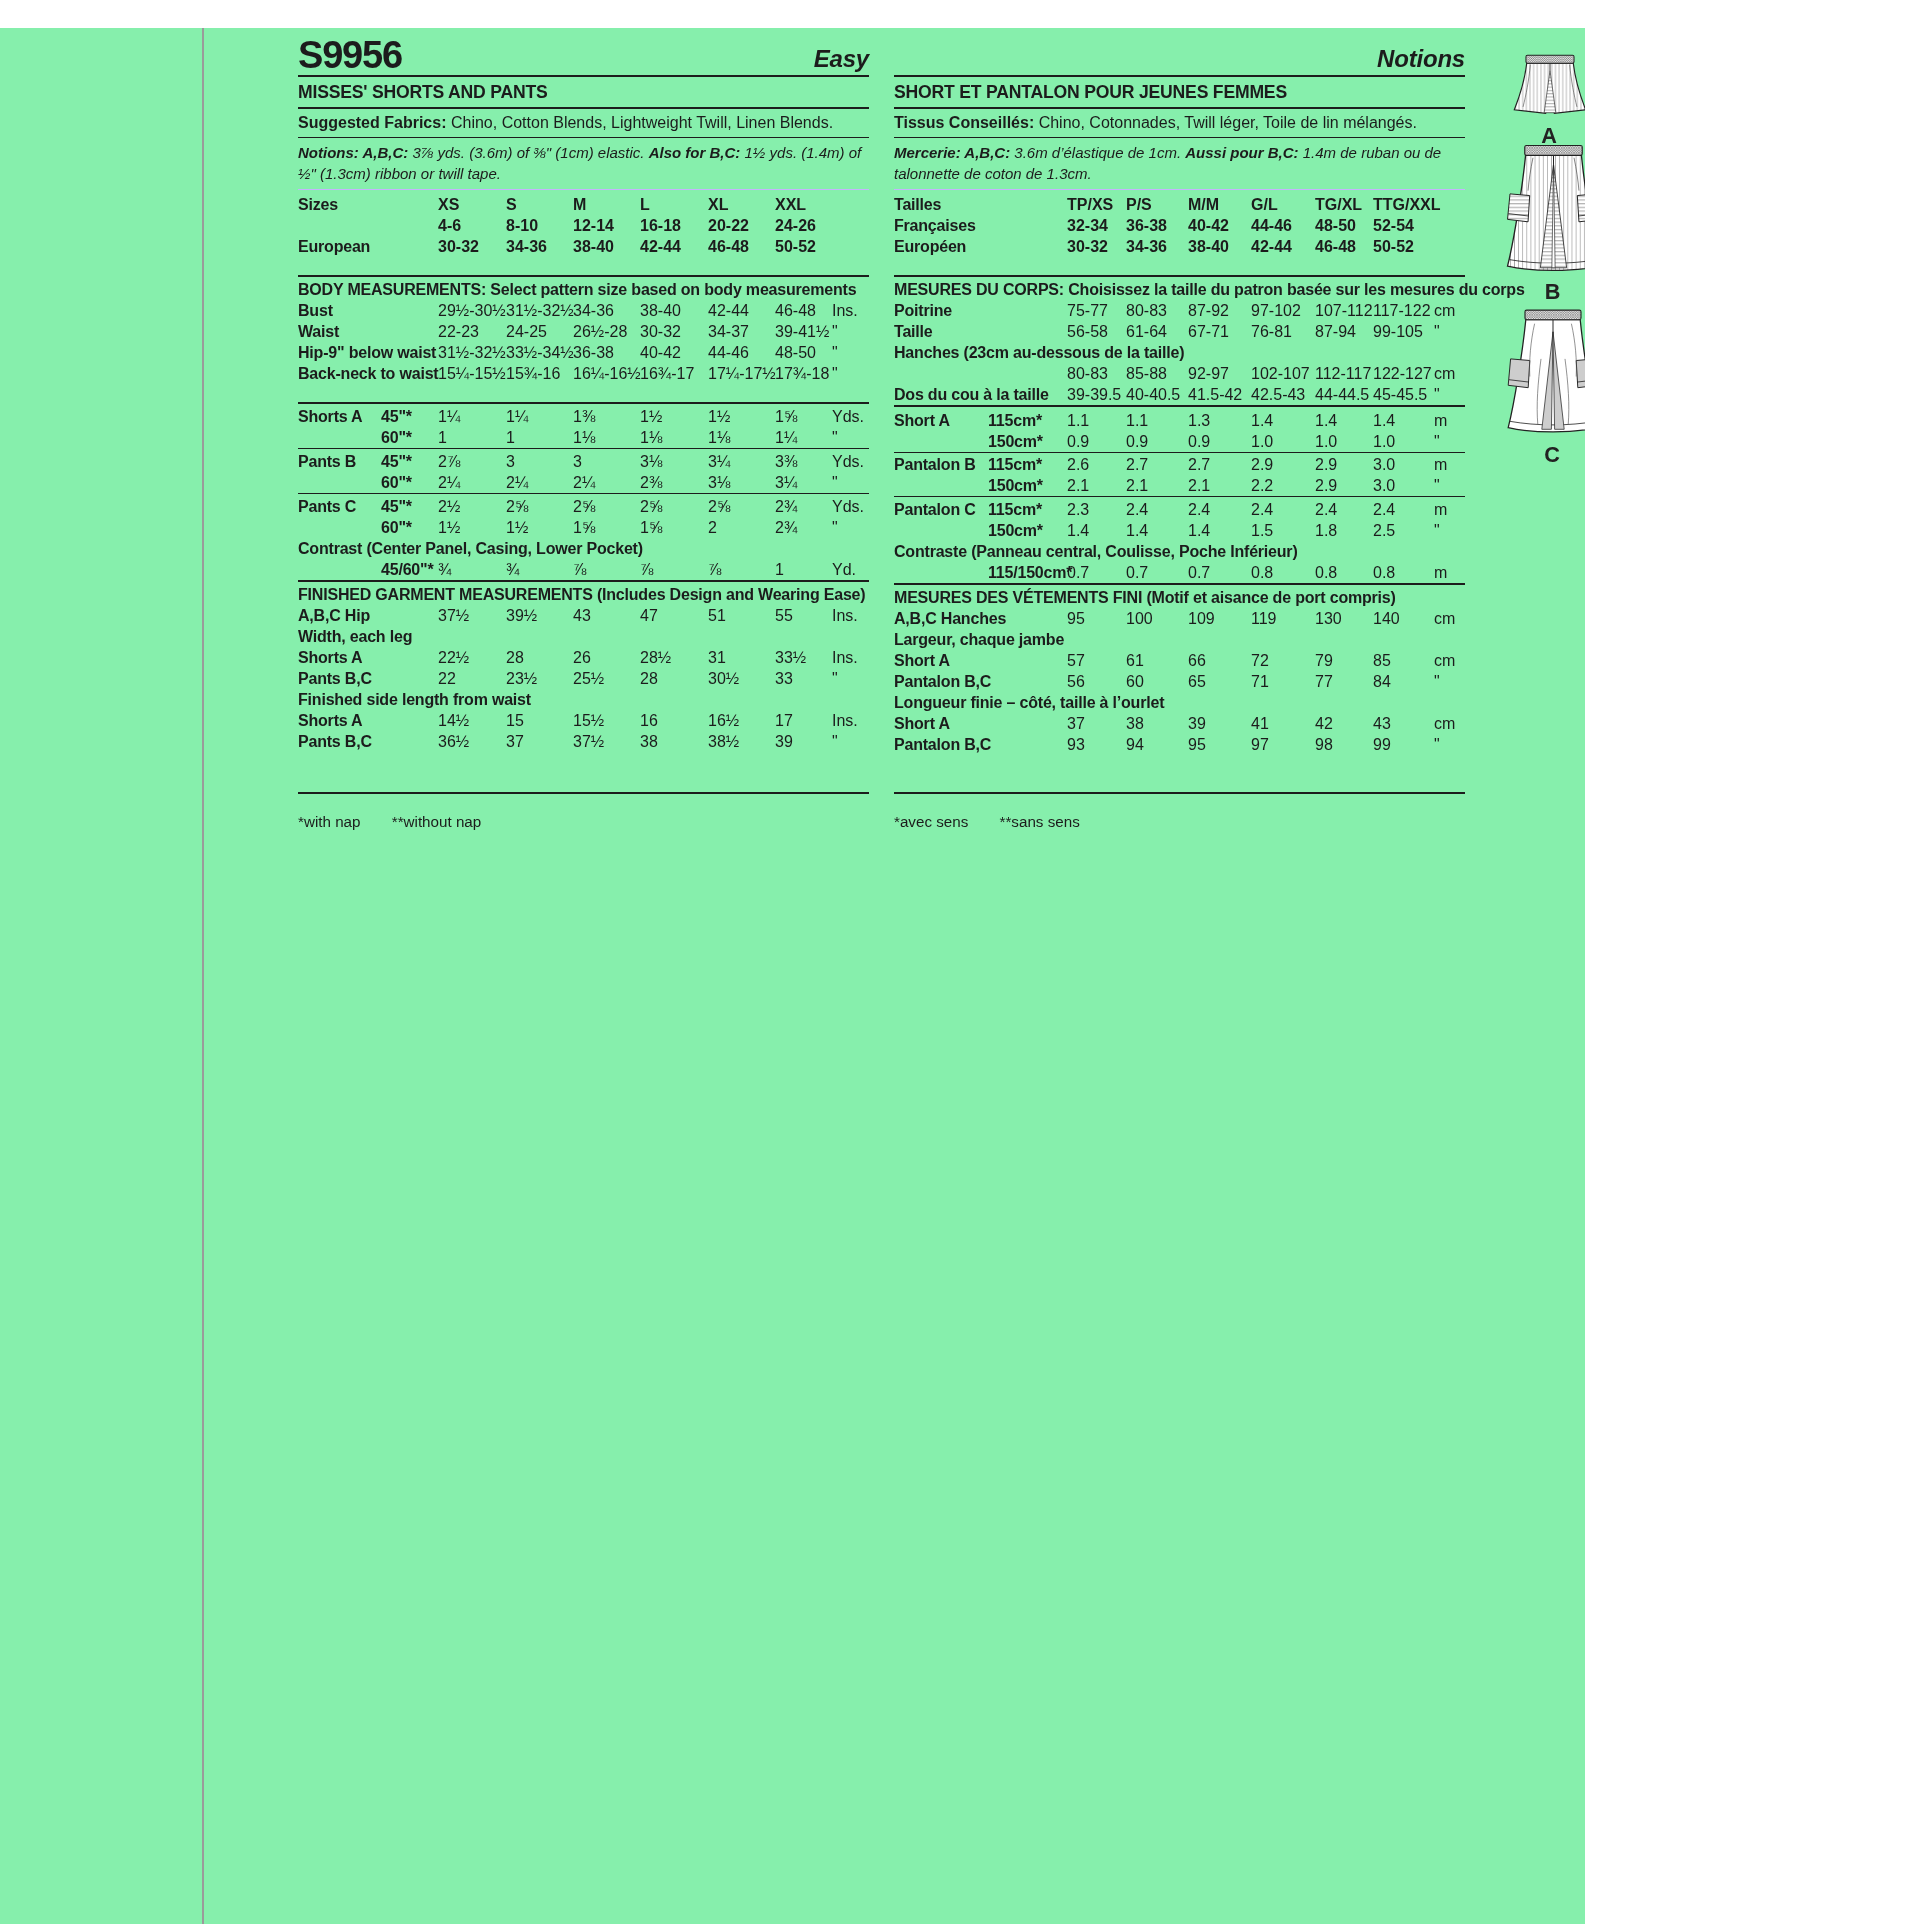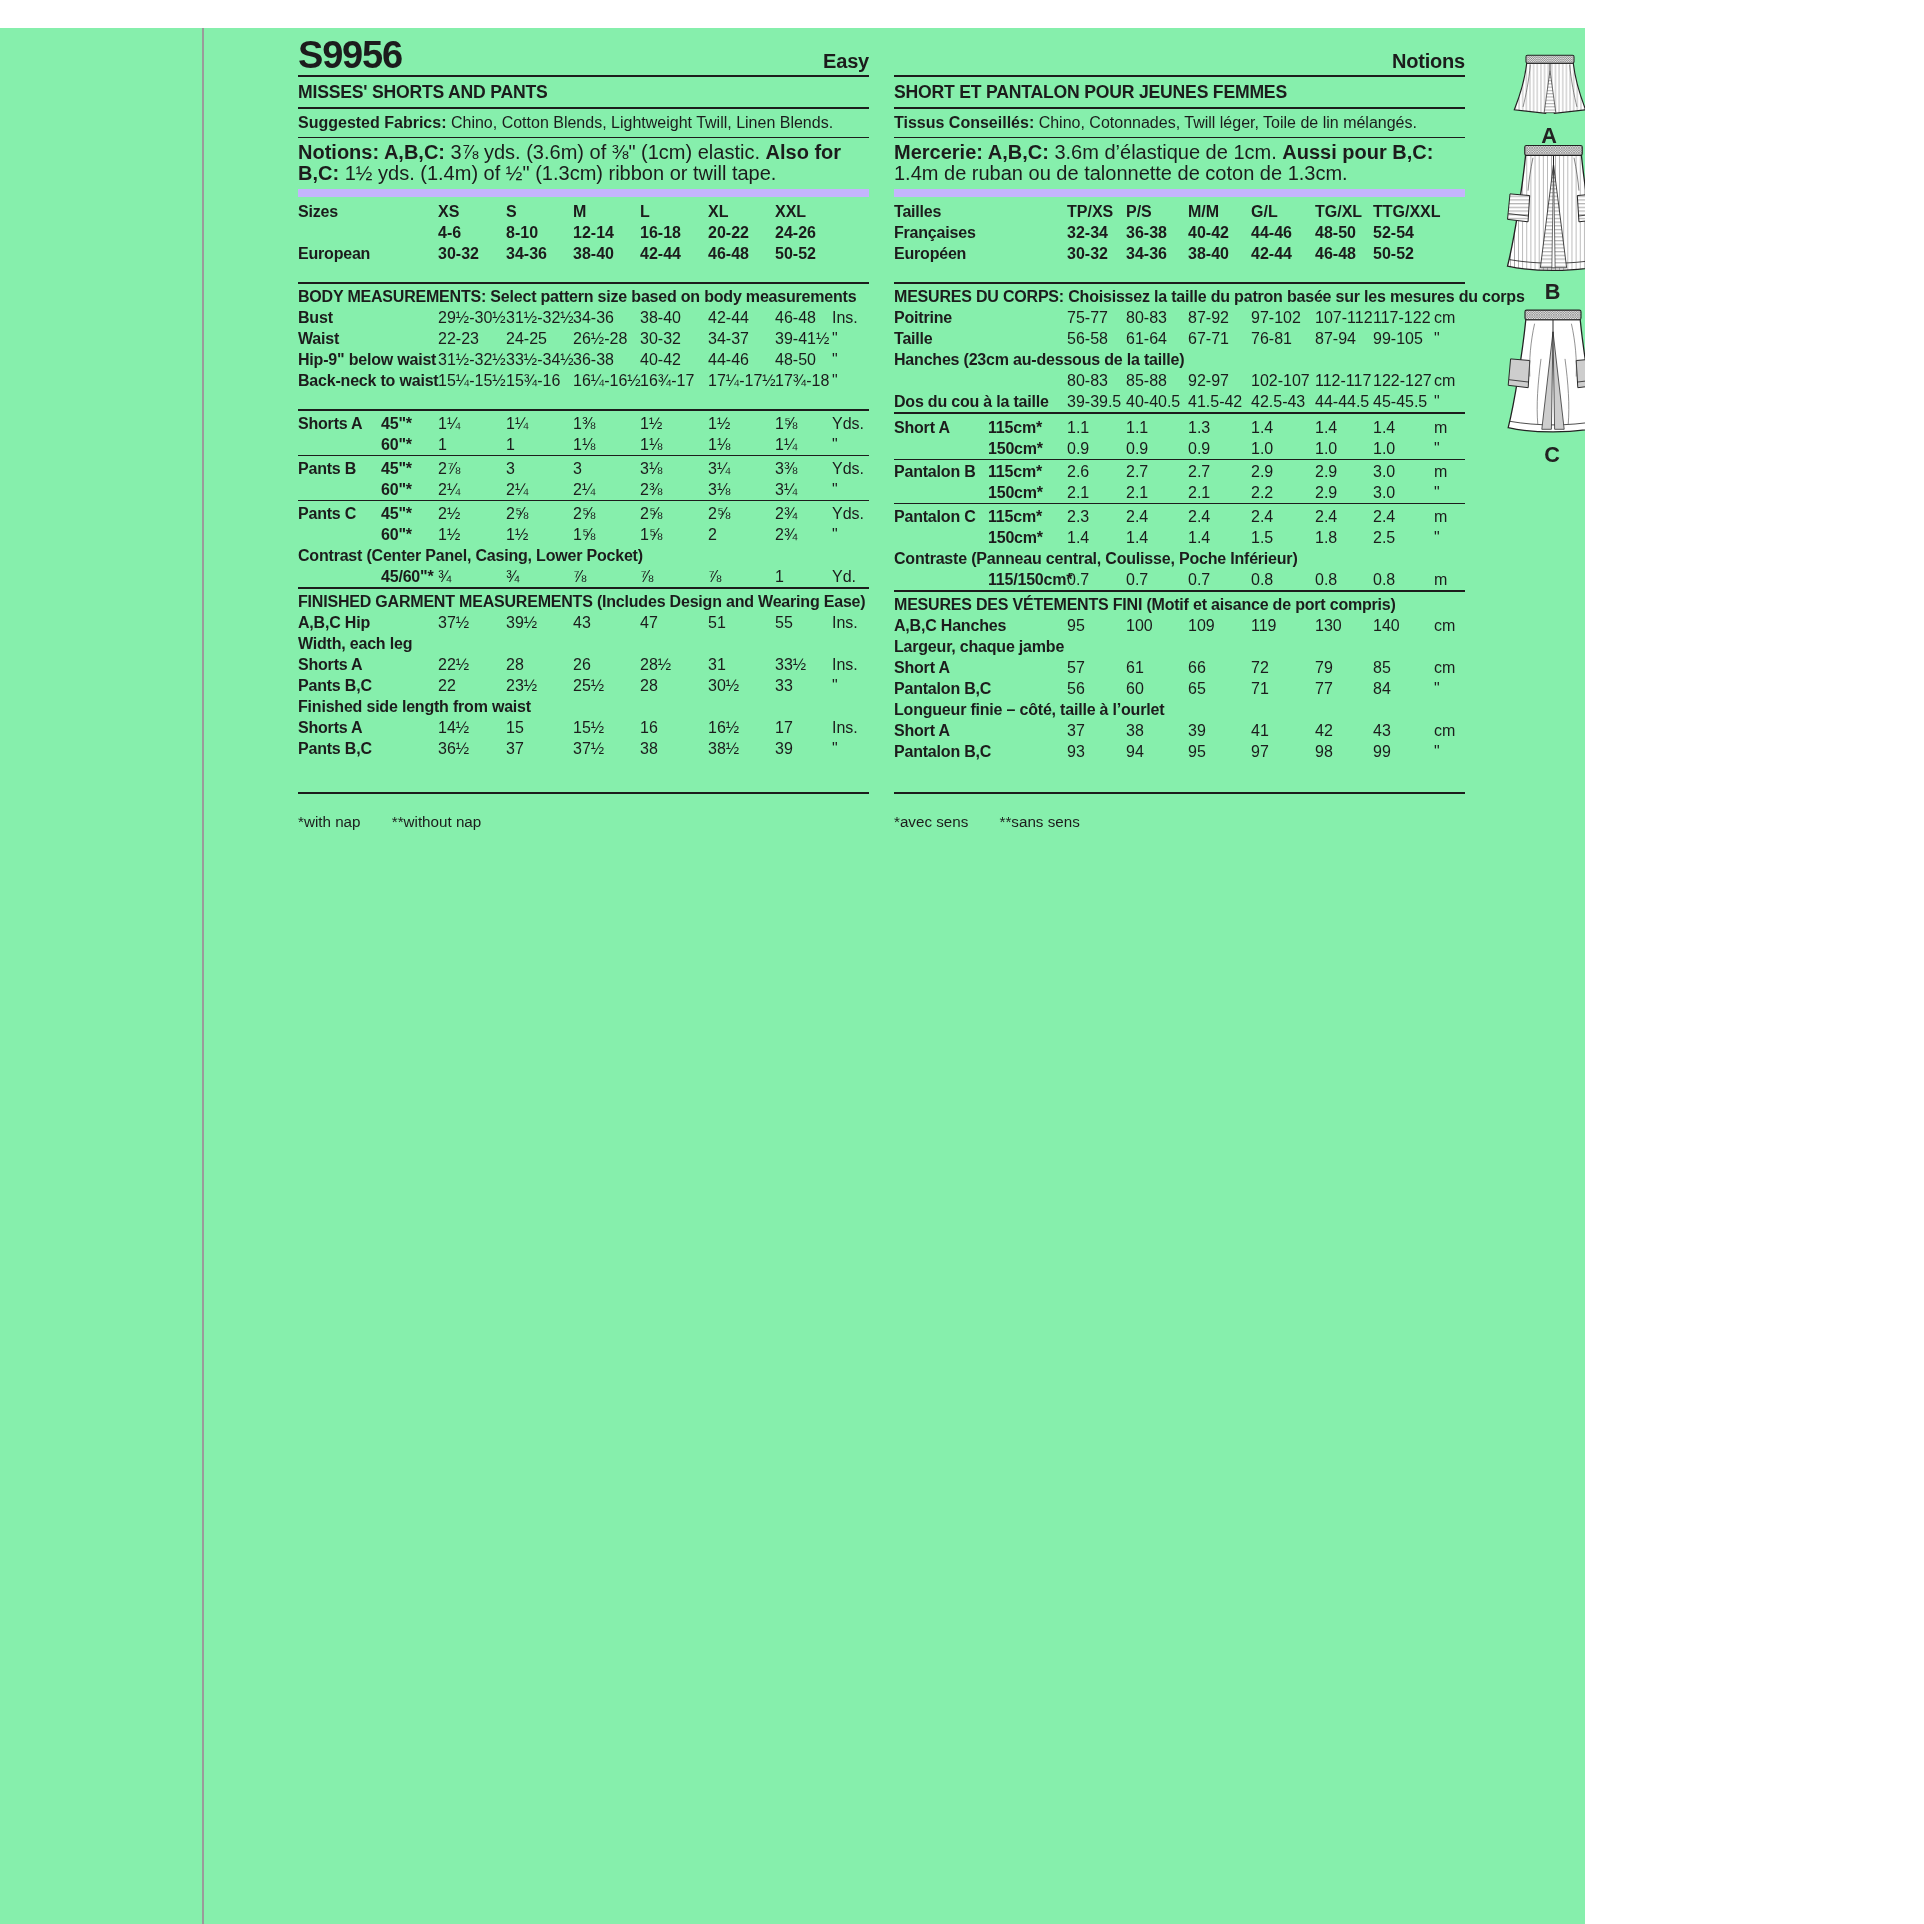--- a/index.html
+++ b/index.html
@@ -10,25 +10,25 @@
         background:linear-gradient(to right,rgba(110,110,110,0) 0%,rgba(110,110,110,0.45) 55%,rgba(190,190,190,0.12) 100%);}
   .bottom-bar{position:absolute;left:231px;top:1909px;width:1694px;height:16px;background:#111;}
 
   .col{position:absolute;top:8px;}
   .col-en{left:298px;width:571px;}
   .col-fr{left:894px;width:571px;}
 
   .hdr-row{display:flex;justify-content:space-between;align-items:flex-end;height:37px;
         border-bottom:2.4px solid #1c1c1c;padding-bottom:2.4px;}
   .pattern-num{font-size:38px;font-weight:bold;letter-spacing:-1.2px;line-height:0.92;}
-  .difficulty{font-size:20px;font-weight:bold;letter-spacing:-0.2px;}
+  .difficulty{font-size:24px;font-weight:bold;letter-spacing:-0.2px;font-style:italic;}
   .doc-title{font-size:17.6px;font-weight:bold;letter-spacing:-0.2px;padding:4.8px 0 4px;
         border-bottom:2px solid #1c1c1c;}
   .fabric-line{font-size:16px;padding:4.8px 0 4.8px;border-bottom:1.6px solid #1c1c1c;white-space:nowrap;}
-  .notions{font-size:20px;line-height:21px;padding:4px 0 5.6px;border-bottom:8px solid #c4b5fd;}
+  .notions{font-size:15px;line-height:21px;padding:4px 0 5.6px;border-bottom:1px solid #c4b5fd;font-style:italic;}
 
   table.meas{border-collapse:collapse;table-layout:fixed;width:571px;margin-top:4px;}
   table.meas td{font-size:16px;line-height:21px;padding:0;vertical-align:bottom;white-space:nowrap;}
   td.lbl,td.sub{font-weight:bold;letter-spacing:-0.2px;}
   tr.b td{font-weight:bold;}
   td.head{font-weight:bold;font-size:15.2px;letter-spacing:-0.2px;}
   td.subhead{font-weight:bold;letter-spacing:-0.2px;}
   tr.rule-T td{border-top:2.4px solid #1c1c1c;padding-top:2.4px;}
   tr.rule-t td{border-top:1.6px solid #1c1c1c;padding-top:1.6px;}
   tr.sp td{height:17.6px;line-height:17.6px;}

